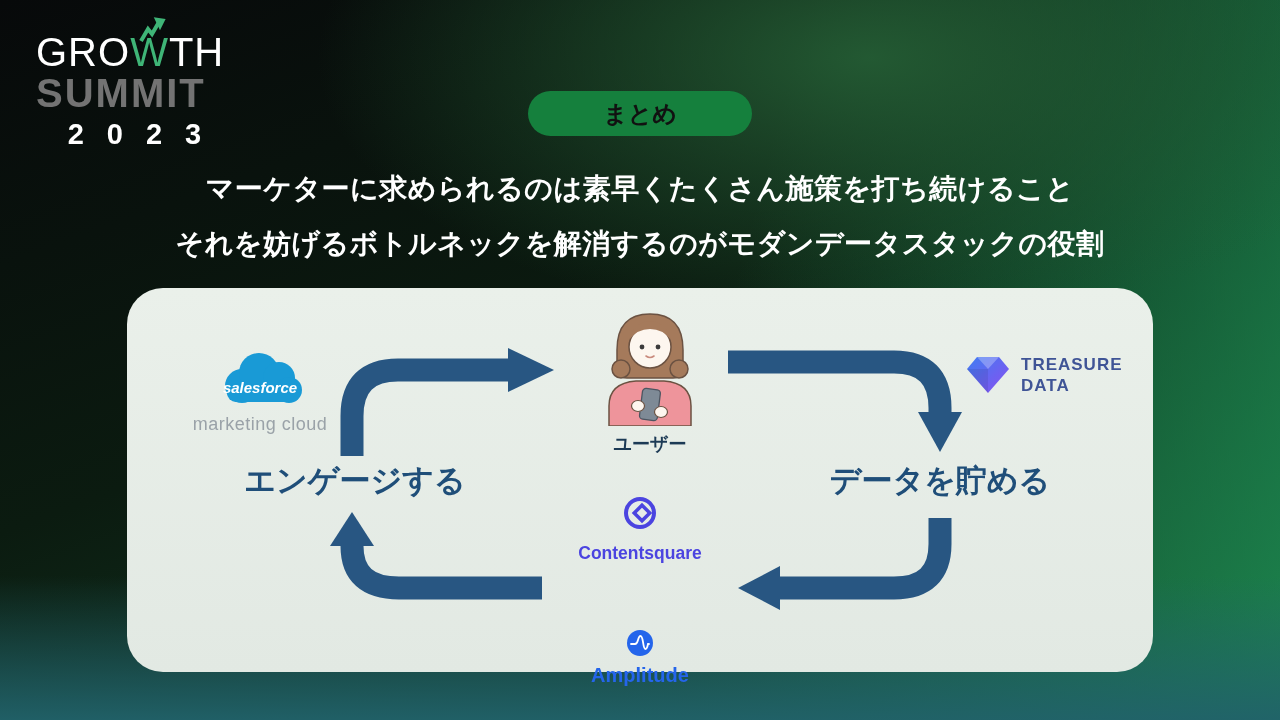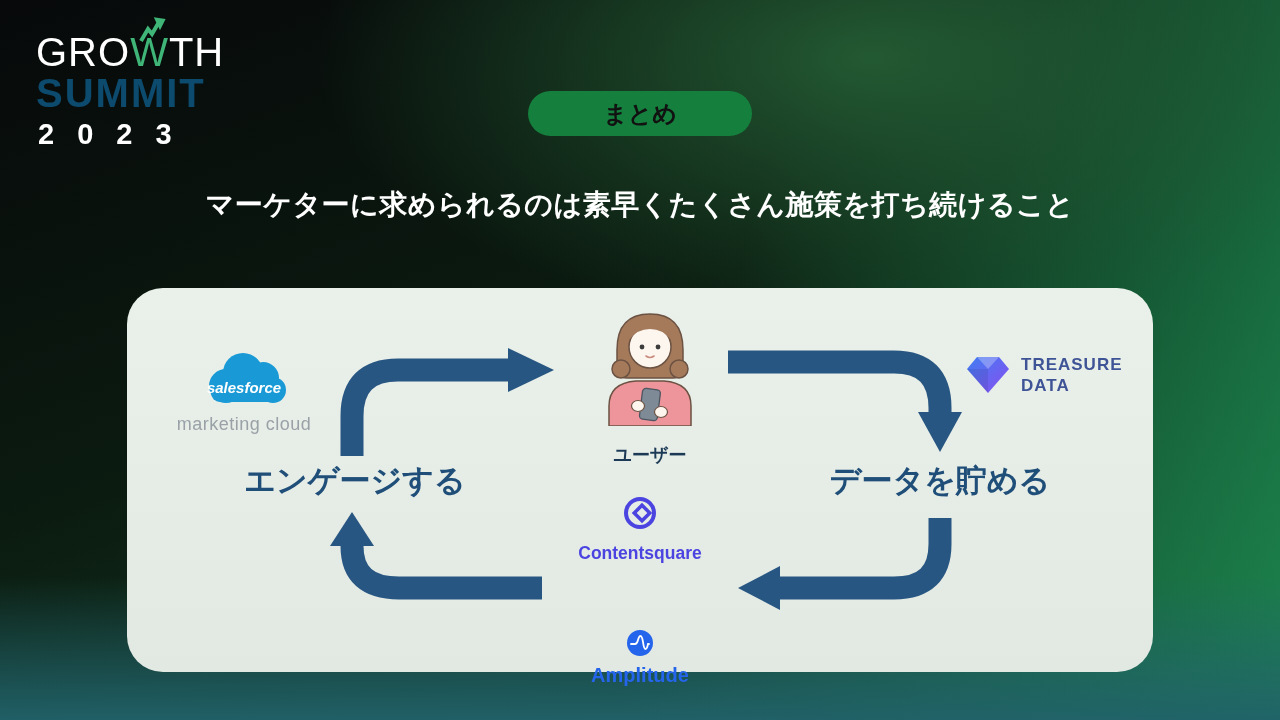--- a/index.html
+++ b/index.html
@@ -12,49 +12,49 @@
       linear-gradient(to top, rgba(33,98,106,0.95) 0%, rgba(33,98,106,0) 20%),
       linear-gradient(105deg, rgba(30,150,88,0) 55%, rgba(30,150,88,0.75) 100%),
       linear-gradient(160deg, #07090a 0%, #0b1b10 45%, #16482b 100%);
   }
 
   
   .logo { position:absolute; left:36px; top:32px; line-height:1.02; }
   .logo .l1 { font-size:40px; font-weight:400; color:#fff; letter-spacing:1px; }
   .logo .l1 .w { color:#3fb577; position:relative; display:inline-block; }
   .logo .l1 .w svg { position:absolute; top:-15px; left:9px; }
-  .logo .l2 { font-size:40px; font-weight:800; color:#0c4a6e; letter-spacing:2px; }
-  .logo .l3 { font-size:29px; font-weight:700; color:#fff; letter-spacing:23px; margin-top:6px; margin-left:2px; }
+  .logo .l2 { font-size:40px; font-weight:800; color:#737373; letter-spacing:2px; }
+  .logo .l3 { font-size:29px; font-weight:700; color:#fff; letter-spacing:23px; margin-top:6px; margin-left:2px;text-align:right; }
 
   
   .badge { position:absolute; top:91px; left:50%; transform:translateX(-50%);
     width:224px; height:45px; background:#15803d; border-radius:23px;
     display:flex; align-items:center; justify-content:center;
     font-size:24px; font-weight:800; color:#111; }
 
   
   .headline { position:absolute; top:170px; left:0; width:100%; text-align:center;
-    color:#fff; font-weight:800; font-size:28px;margin-top:16px; }
+    color:#fff; font-weight:800; font-size:28px; }
   .headline div { margin-bottom:17px; letter-spacing:0.5px; }
 
   
   .panel { position:absolute; left:127px; top:288px; width:1026px; height:384px;
     background:linear-gradient(180deg,#eaf0ea 0%,#e2e9e3 100%); border-radius:36px; }
 
   .arrow { position:absolute; }
   .arrow path { stroke:#285682; stroke-width:23; fill:none; }
   .arrow polygon { fill:#285682; }
 
   
-  .sf-block { position:absolute; left:12px; top:58px; width:210px; text-align:center; }
+  .sf-block { position:absolute; left:28px; top:58px; width:210px; text-align:center; }
   .sf-sub { font-size:18px; color:#9aa2a8; font-weight:400; margin-top:0px; letter-spacing:0.5px; }
 
   
   .user-block { position:absolute; left:453px; top:18px; width:140px; text-align:center; }
-  .user-label { font-size:18px; font-weight:800; color:#1c3a55; margin-top:13px; }
+  .user-label { font-size:18px; font-weight:800; color:#1c3a55; margin-top:2px; }
 
   
   .td-block { position:absolute; left:838px; top:66px; display:flex; align-items:flex-start; gap:10px; }
   .td-text { font-size:17px; font-weight:800; color:#3f5496; letter-spacing:1px; line-height:21px; }
 
   
   .step { position:absolute; font-size:31px; font-weight:800; color:#1f4e79; width:290px; text-align:center; }
   .step.engage { left:83px; top:172px; }
   .step.store  { left:668px; top:172px; }
   .step.know   { left:368px; top:283px; color:#1c3a55; }
@@ -77,20 +77,21 @@
           <polygon points="14,1 26,1 22,13" fill="#3fb577" transform="rotate(8 20 6)"></polygon>
         </svg></span><span>TH</span></div>
   <div class="l2">SUMMIT</div>
   <div class="l3">2023</div>
 </div>
 
 <div class="badge">まとめ</div>
 
 <div class="headline">
   <div>マーケターに求められるのは素早くたくさん施策を打ち続けること</div>
+  <div>それを妨げるボトルネックを解消するのがモダンデータスタックの役割</div>
 </div>
 
 <div class="panel">
 
   <svg class="arrow" style="left:213px;top:58px" width="225" height="110" viewBox="0 0 225 110">
     <path d="M 12,110 L 12,70 Q 12,24 58,24 L 168,24"></path>
     <polygon points="168,2 214,24 168,46"></polygon>
   </svg>
   <svg class="arrow" style="left:601px;top:50px" width="235" height="120" viewBox="0 0 235 120">
     <path d="M 0,24 L 166,24 Q 212,24 212,70 L 212,76"></path>

